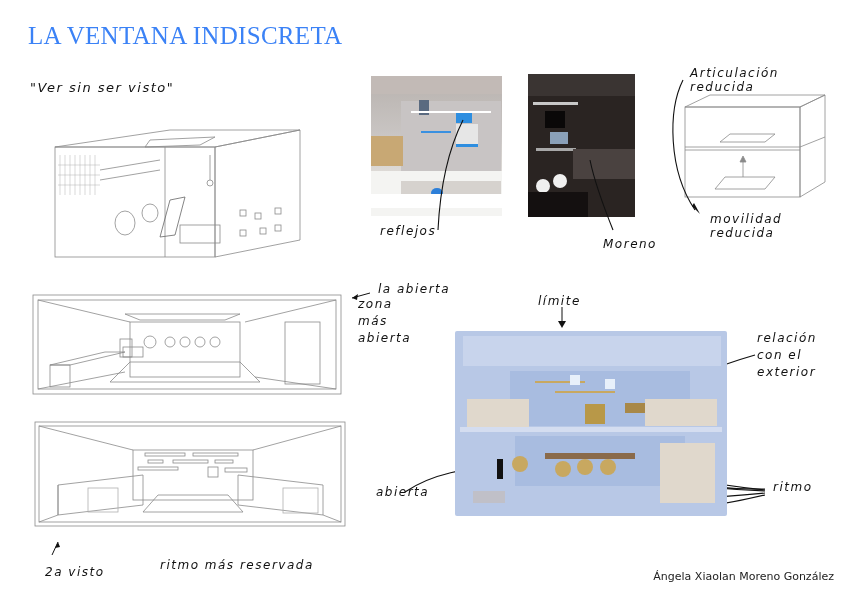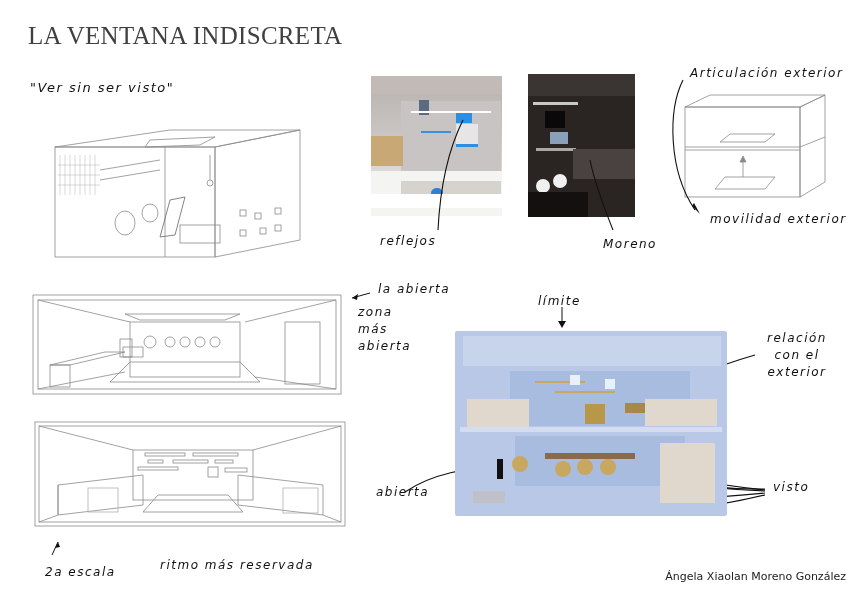--- a/index.html
+++ b/index.html
@@ -1,22 +1,22 @@
 <!DOCTYPE html>
 <html><head>
 <meta charset="utf-8">
 <style>
   html,body{margin:0;padding:0;background:#ffffff;}
   body{width:848px;height:600px;position:relative;overflow:hidden;font-family:"Liberation Sans",sans-serif;}
   .abs{position:absolute;}
-  .title{left:28px;top:22px;font-family:"Liberation Serif","DejaVu Serif",serif;font-size:25px;letter-spacing:0.3px;color:#404040;}
+  .title{left:28px;top:22px;font-family:"Liberation Serif","DejaVu Serif",serif;font-size:25px;letter-spacing:0.3px;color:#3b82f6;}
   .hand{font-family:"DejaVu Sans",sans-serif;font-size:12px;color:#111;font-style:italic;letter-spacing:1.5px;}
   .sketch{position:absolute;}
   .photo{position:absolute;overflow:hidden;}
-  .author{right:2px;top:570px;font-size:11px;color:#222;font-family:"DejaVu Sans",sans-serif;}
+  .author{right:14px;top:570px;font-size:11px;color:#222;font-family:"DejaVu Sans",sans-serif;}
   svg{position:absolute;left:0;top:0;}
 </style>
 </head>
 <body>
 
 <div class="abs title">LA VENTANA INDISCRETA</div>
 <div class="abs hand" style="left:30px;top:80px;font-size:13px;">"Ver sin ser visto"</div>
 
 <div class="sketch" style="left:50px;top:125px;width:260px;height:140px;">
   <svg width="260" height="140" viewBox="0 0 260 140" fill="none" stroke="#8a8a8a" stroke-width="0.8">
@@ -76,24 +76,24 @@
   <div class="abs" style="left:5px;top:28px;width:45px;height:3px;background:#c8c8c8;"></div>
   <div class="abs" style="left:17px;top:37px;width:20px;height:17px;background:#0a0808;"></div>
   <div class="abs" style="left:22px;top:58px;width:18px;height:12px;background:#8aa0b8;"></div>
   <div class="abs" style="left:8px;top:74px;width:40px;height:3px;background:#a8a8a8;"></div>
   <div class="abs" style="left:45px;top:75px;width:62px;height:30px;background:#4a4240;"></div>
   <div class="abs" style="left:8px;top:105px;width:14px;height:14px;border-radius:50%;background:#f0f0f0;"></div>
   <div class="abs" style="left:25px;top:100px;width:14px;height:14px;border-radius:50%;background:#f0f0f0;"></div>
   <div class="abs" style="left:0;top:118px;width:60px;height:25px;background:#141010;"></div>
 </div>
 
-<div class="abs hand" style="left:380px;top:234px;font-style:italic;">reflejos</div>
+<div class="abs hand" style="left:380px;top:224px;font-style:italic;">reflejos</div>
 <div class="abs hand" style="left:603px;top:237px;">Moreno</div>
 
-<div class="abs hand" style="left:690px;top:66px;"><span>Articulación exterior</span></div>
+<div class="abs hand" style="left:690px;top:66px;"><span>Articulación reducida</span></div>
 <div class="sketch" style="left:680px;top:92px;width:150px;height:110px;">
   <svg width="150" height="110" viewBox="0 0 150 110" fill="none" stroke="#8a8a8a" stroke-width="0.8">
     <polygon points="5,15 30,3 145,3 120,15"></polygon>
     <rect x="5" y="15" width="115" height="90"></rect>
     <polygon points="120,15 145,3 145,90 120,105"></polygon>
     <line x1="5" y1="55" x2="120" y2="55"></line>
       <line x1="120" y1="55" x2="145" y2="45"></line>
     <line x1="5" y1="58" x2="120" y2="58"></line>
     <polygon points="40,50 50,42 95,42 85,50"></polygon>
     <polygon points="35,97 45,85 95,85 85,97"></polygon>
@@ -115,21 +115,21 @@
   <path d="M755 355 C 720 365, 680 380, 648 403" stroke="#111" stroke-width="1.2" fill="none"></path>
   <path d="M405 492 C 430 475, 470 465, 500 470" stroke="#111" stroke-width="1.2" fill="none"></path>
   <g stroke="#111" stroke-width="1.2" fill="none">
     <path d="M522 464 C 560 510, 640 525, 765 495"></path>
     <path d="M574 465 C 585 490, 650 505, 765 493"></path>
     <path d="M600 463 C 630 478, 690 488, 765 491"></path>
     <path d="M630 462 C 660 475, 710 484, 765 490"></path>
     <path d="M655 460 C 660 478, 700 490, 765 489"></path>
   </g>
 </svg>
-<div class="abs hand" style="left:710px;top:212px;"><span>movilidad exterior</span></div>
+<div class="abs hand" style="left:710px;top:212px;"><span>movilidad reducida</span></div>
 
 <div class="sketch" style="left:30px;top:292px;width:315px;height:105px;">
   <svg width="315" height="105" viewBox="0 0 315 105" fill="none" stroke="#8a8a8a" stroke-width="0.8">
     <rect x="3" y="3" width="308" height="99"></rect>
       <rect x="8" y="8" width="298" height="89"></rect>
     <line x1="8" y1="8" x2="100" y2="30"></line>
       <line x1="306" y1="8" x2="215" y2="30"></line>
     <line x1="8" y1="97" x2="95" y2="80"></line>
       <line x1="306" y1="97" x2="225" y2="85"></line>
     <rect x="100" y="30" width="110" height="55"></rect>
@@ -141,21 +141,21 @@
       <circle cx="185" cy="50" r="5"></circle>
     <polygon points="80,90 100,70 210,70 230,90"></polygon>
     <rect x="20" y="73" width="20" height="22"></rect>
       <polygon points="20,73 75,60 95,60 40,73"></polygon>
     <rect x="90" y="47" width="12" height="18"></rect>
       <rect x="93" y="55" width="20" height="10"></rect>
     <rect x="255" y="30" width="35" height="62"></rect>
   </svg>
 </div>
 <div class="abs hand" style="left:378px;top:282px;">la abierta</div>
-<div class="abs hand" style="left:358px;top:304px;width:60px;line-height:17px;">zona más abierta</div>
+<div class="abs hand" style="left:358px;top:296px;width:60px;line-height:17px;">zona más abierta</div>
 
 <div class="sketch" style="left:33px;top:420px;width:315px;height:108px;">
   <svg width="315" height="108" viewBox="0 0 315 108" fill="none" stroke="#8a8a8a" stroke-width="0.8">
     <rect x="2" y="2" width="310" height="104"></rect>
       <rect x="6" y="6" width="302" height="96"></rect>
     <line x1="6" y1="6" x2="100" y2="30"></line>
       <line x1="308" y1="6" x2="220" y2="30"></line>
     <line x1="6" y1="102" x2="25" y2="95"></line>
       <line x1="308" y1="102" x2="290" y2="95"></line>
     <rect x="100" y="30" width="120" height="50"></rect>
@@ -168,21 +168,21 @@
       <rect x="175" y="47" width="10" height="10"></rect>
       <rect x="192" y="48" width="22" height="4"></rect>
     <polygon points="110,92 125,75 195,75 210,92"></polygon>
     <polygon points="25,65 110,55 110,85 25,95"></polygon>
       <line x1="25" y1="65" x2="25" y2="95"></line>
     <polygon points="205,55 290,65 290,95 205,85"></polygon>
     <rect x="55" y="68" width="30" height="24" stroke="#b0b0b0"></rect>
     <rect x="250" y="68" width="35" height="25" stroke="#b0b0b0"></rect>
   </svg>
 </div>
-<div class="abs hand" style="left:45px;top:565px;">2a escala</div>
+<div class="abs hand" style="left:45px;top:565px;">2a visto</div>
 <div class="abs hand" style="left:160px;top:558px;">ritmo más reservada</div>
 
 <div class="photo" style="left:455px;top:331px;width:272px;height:185px;background:#b8c8e6;border-radius:2px;">
   <div class="abs" style="left:8px;top:5px;width:258px;height:30px;background:#c8d4ec;"></div>
   <div class="abs" style="left:55px;top:40px;width:180px;height:55px;background:#a8bce0;"></div>
   <div class="abs" style="left:80px;top:50px;width:50px;height:2px;background:#c8a860;"></div>
   <div class="abs" style="left:115px;top:44px;width:10px;height:10px;background:#e8f0fa;"></div>
   <div class="abs" style="left:150px;top:48px;width:10px;height:10px;background:#e8f0fa;"></div>
   <div class="abs" style="left:100px;top:60px;width:60px;height:2px;background:#c8a860;"></div>
   <div class="abs" style="left:130px;top:73px;width:20px;height:20px;background:#b89848;"></div>
@@ -194,17 +194,17 @@
   <div class="abs" style="left:90px;top:122px;width:90px;height:6px;background:#8a6a4a;"></div>
   <div class="abs" style="left:57px;top:125px;width:16px;height:16px;border-radius:50%;background:#c8a860;"></div>
   <div class="abs" style="left:100px;top:130px;width:16px;height:16px;border-radius:50%;background:#c8a860;"></div>
   <div class="abs" style="left:122px;top:128px;width:16px;height:16px;border-radius:50%;background:#c8a860;"></div>
   <div class="abs" style="left:145px;top:128px;width:16px;height:16px;border-radius:50%;background:#c8a860;"></div>
   <div class="abs" style="left:205px;top:112px;width:55px;height:60px;background:#e0d8cc;"></div>
   <div class="abs" style="left:18px;top:160px;width:32px;height:12px;background:#c0c0c8;"></div>
   <div class="abs" style="left:42px;top:128px;width:6px;height:20px;background:#111;"></div>
 </div>
 <div class="abs hand" style="left:538px;top:294px;">límite</div>
-<div class="abs hand" style="left:757px;top:330px;width:80px;line-height:17px;text-align:center;">relación con el exterior</div>
+<div class="abs hand" style="left:757px;top:330px;width:80px;line-height:17px;">relación con el exterior</div>
 <div class="abs hand" style="left:376px;top:485px;">abierta</div>
-<div class="abs hand" style="left:773px;top:480px;">visto</div>
+<div class="abs hand" style="left:773px;top:480px;">ritmo</div>
 
 <div class="abs author">Ángela Xiaolan Moreno González</div>
 
 </body></html>

